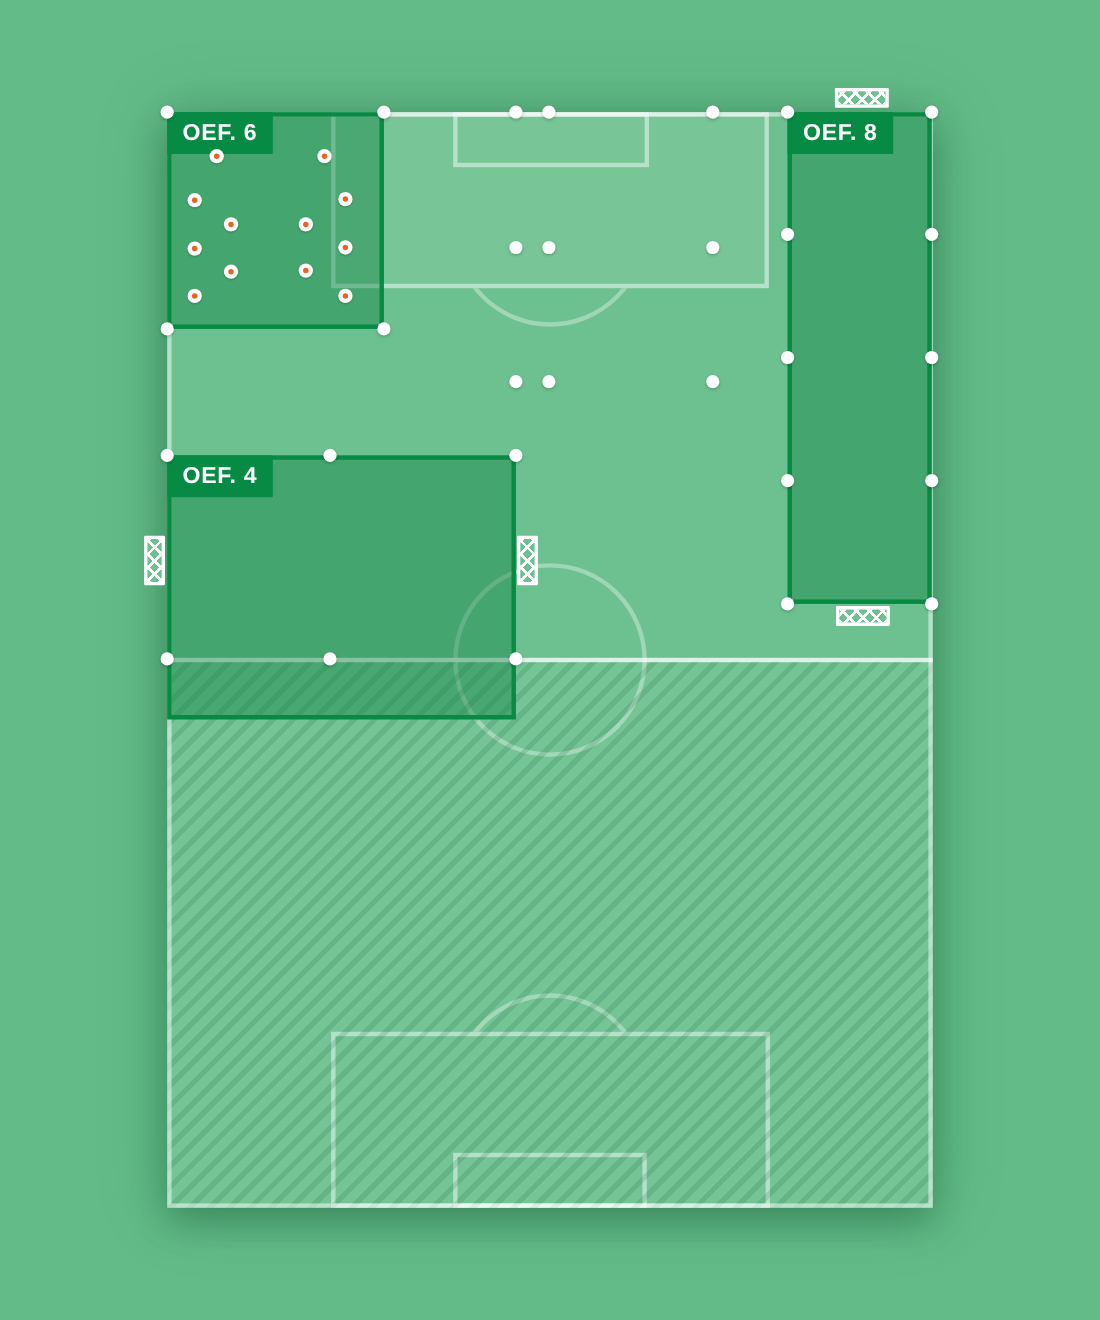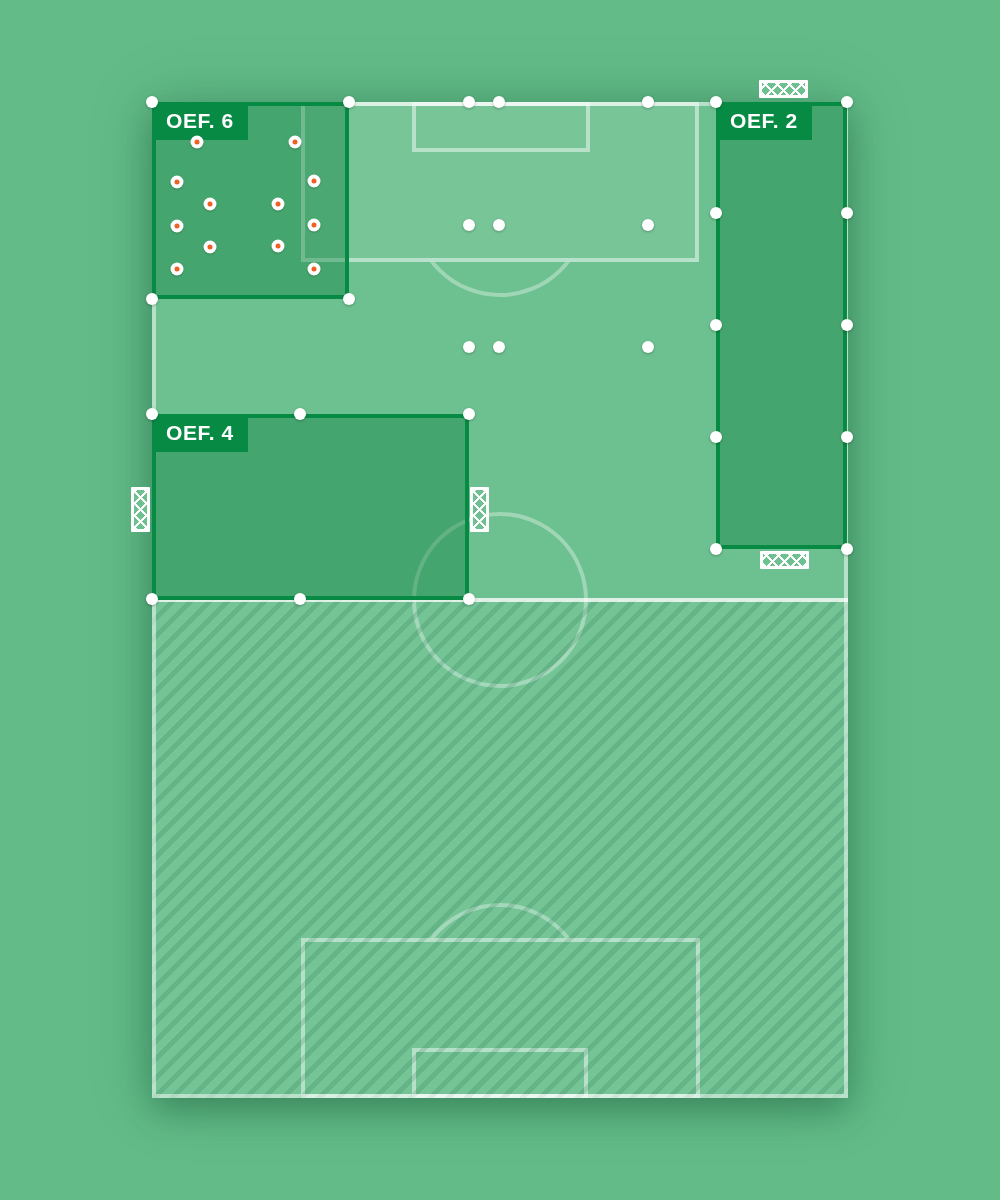--- a/index.html
+++ b/index.html
@@ -113,34 +113,34 @@
     <div class="handle" style="left: 152px; top: 299px;"></div>
     <div class="handle" style="left: 349px; top: 299px;"></div>
     <div class="handle" style="left: 499px; top: 102px;"></div>
     <div class="handle" style="left: 648px; top: 102px;"></div>
     <div class="handle" style="left: 499px; top: 225px;"></div>
     <div class="handle" style="left: 648px; top: 225px;"></div>
     <div class="handle" style="left: 499px; top: 347px;"></div>
     <div class="handle" style="left: 648px; top: 347px;"></div>
     <div class="zone" style="left: 716px; top: 102px; width: 131px; height: 447px; position: absolute;">
       <div class="badge">
-        <span>OEF. 2</span>
+        <span>OEF. 8</span>
       </div>
     </div>
     <div class="handle" style="left: 716px; top: 102px;"></div>
     <div class="handle" style="left: 847px; top: 102px;"></div>
     <div class="handle" style="left: 716px; top: 213px;"></div>
     <div class="handle" style="left: 847px; top: 213px;"></div>
     <div class="handle" style="left: 716px; top: 325px;"></div>
     <div class="handle" style="left: 847px; top: 325px;"></div>
     <div class="handle" style="left: 716px; top: 437px;"></div>
     <div class="handle" style="left: 847px; top: 437px;"></div>
     <div class="handle" style="left: 716px; top: 549px;"></div>
     <div class="handle" style="left: 847px; top: 549px;"></div>
-    <div class="zone" style="left: 152px; top: 414px; width: 317px; height: 186px; position: absolute;">
+    <div class="zone" style="left: 152px; top: 414px; width: 317px; height: 240px; position: absolute;">
       <div class="badge">
         <span>OEF. 4</span>
       </div>
     </div>
     <div class="handle" style="left: 152px; top: 414px;"></div>
     <div class="handle" style="left: 300px; top: 414px;"></div>
     <div class="handle" style="left: 469px; top: 414px;"></div>
     <div class="handle" style="left: 152px; top: 599px;"></div>
     <div class="handle" style="left: 300px; top: 599px;"></div>
     <div class="handle" style="left: 469px; top: 599px;"></div>

